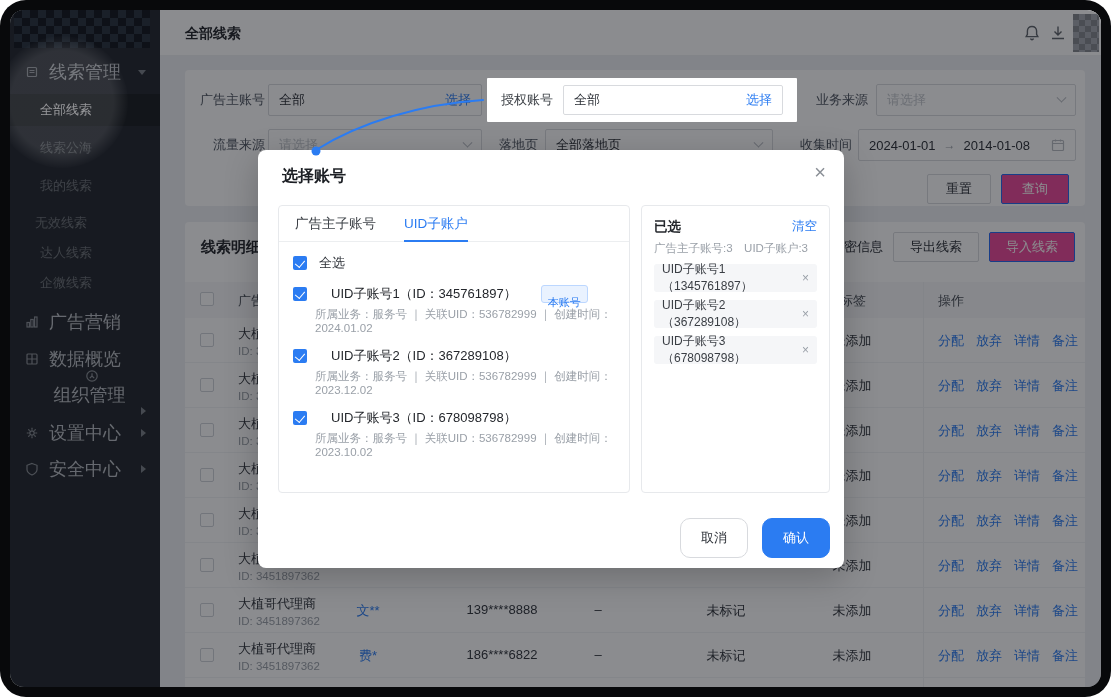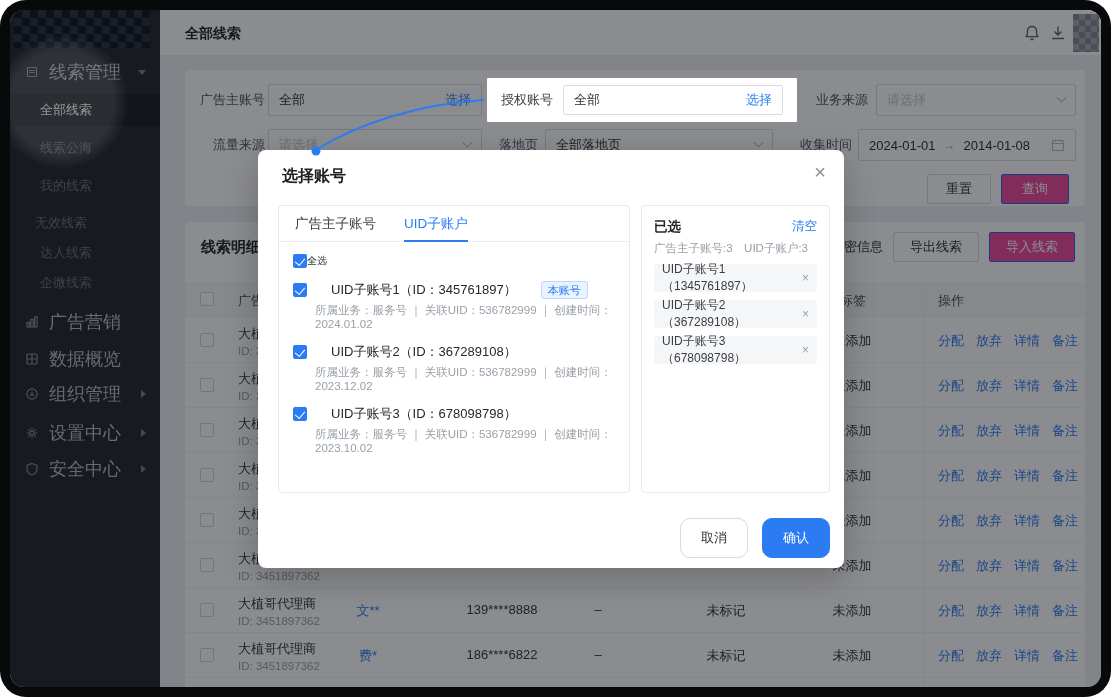--- a/index.html
+++ b/index.html
@@ -81,26 +81,26 @@
   
   .modal{position:absolute;left:248px;top:140px;width:586px;height:418px;background:#fff;border-radius:8px;z-index:60;box-shadow:0 10px 34px rgba(0,0,0,.22);}
   .m-title{position:absolute;left:24px;top:16px;font-size:16px;font-weight:700;color:#1c1f24;}
   .m-close{position:absolute;right:18px;top:12px;font-size:20px;color:#8a8f96;line-height:1;}
   .panelL{position:absolute;left:20px;top:55px;width:352px;height:288px;border:1px solid #e7e9ec;border-radius:4px;overflow:hidden;}
   .tabrow{height:36px;border-bottom:1px solid #eceef0;display:flex;align-items:center;padding-left:16px;gap:28px;font-size:13.5px;}
   .tab{color:#3c4046;position:relative;height:36px;line-height:36px;}
   .tab.active{color:#2b7cf2;}
   .tab.active::after{content:"";position:absolute;left:0;right:0;bottom:0;height:2px;background:#2b7cf2;}
   .p-body{padding:12px 14px;}
-  .selall{display:flex;align-items:center;gap:0;font-size:10px;color:#2b2f36;}
+  .selall{display:flex;align-items:center;gap:12px;font-size:13px;color:#2b2f36;}
   .cb{width:14px;height:14px;border-radius:2px;background:#2b7cf2;position:relative;flex:none;}
   .cb::after{content:"";position:absolute;left:4px;top:1.5px;width:4.5px;height:8px;border-right:1.6px solid #fff;border-bottom:1.6px solid #fff;transform:rotate(40deg);}
   .acc{margin-top:13px;}
   .acc-line1{display:flex;align-items:center;gap:24px;font-size:13px;color:#24272c;}
-  .badge{font-size:11px;color:#2b7cf2;background:#e9f2ff;border:1px solid #bcd7ff;border-radius:3px;padding:0 6px;height:18px;line-height:17px;}
+  .badge{font-size:11px;color:#2b7cf2;background:#e9f2ff;border:1px solid #bcd7ff;border-radius:3px;padding:8px 6px;height:18px;line-height:17px;}
   .acc-meta{margin:4px 0 0 22px;font-size:11.5px;color:#9aa0a8;}
   .panelR{position:absolute;left:383px;top:55px;width:189px;height:288px;border:1px solid #e7e9ec;border-radius:4px;padding:12px;}
   .r-head{display:flex;align-items:flex-start;font-size:13.5px;color:#24272c;font-weight:600;}
   .clear{margin-left:auto;color:#2b7cf2;font-weight:400;font-size:12.5px;}
   .r-sum{margin-top:5px;font-size:11.5px;color:#9aa0a8;}
   .chip{margin-top:8px;height:28px;background:#f5f6f8;border-radius:3px;display:flex;align-items:center;padding:0 8px;font-size:12px;color:#3a3e44;}
   .chip .x{margin-left:auto;color:#9aa0a8;}
   .m-btns{position:absolute;right:14px;top:368px;display:flex;gap:14px;}
   .m-btn{height:40px;padding:8px 20px;border-radius:10px;font-size:13px;display:flex;align-items:center;border:1px solid #d8dade;background:#fff;color:#2b2f36;}
   .m-btn.primary{background:#2b7cf2;border-color:#2b7cf2;color:#fff;}
@@ -155,21 +155,21 @@
           </div>
           <div class="side-item" style="top: 333px;">
             <span class="ic">
               <svg width="14" height="14" viewBox="0 0 14 14" fill="none" stroke="currentColor" stroke-width="1.2">
                 <rect x="2" y="2" width="10" height="10" rx="1"></rect>
                 <path d="M2 7h10M7 2v10"></path>
               </svg>
             </span>
             <span class="lbl">数据概览</span>
           </div>
-          <div class="side-item" style="top: 368px;">
+          <div class="side-item" style="top: 359px; flex-direction: column;">
             <span class="ic">
               <svg width="14" height="14" viewBox="0 0 14 14" fill="none" stroke="currentColor" stroke-width="1.2">
                 <circle cx="7" cy="7" r="5.2"></circle>
                 <path d="M7 4.2v2.8M7 7l-2.2 2.2M7 7l2.2 2.2"></path>
               </svg>
             </span>
             <span class="lbl">组织管理</span>
             <span class="caret-right"></span>
           </div>
           <div class="side-item" style="top: 407px;">

